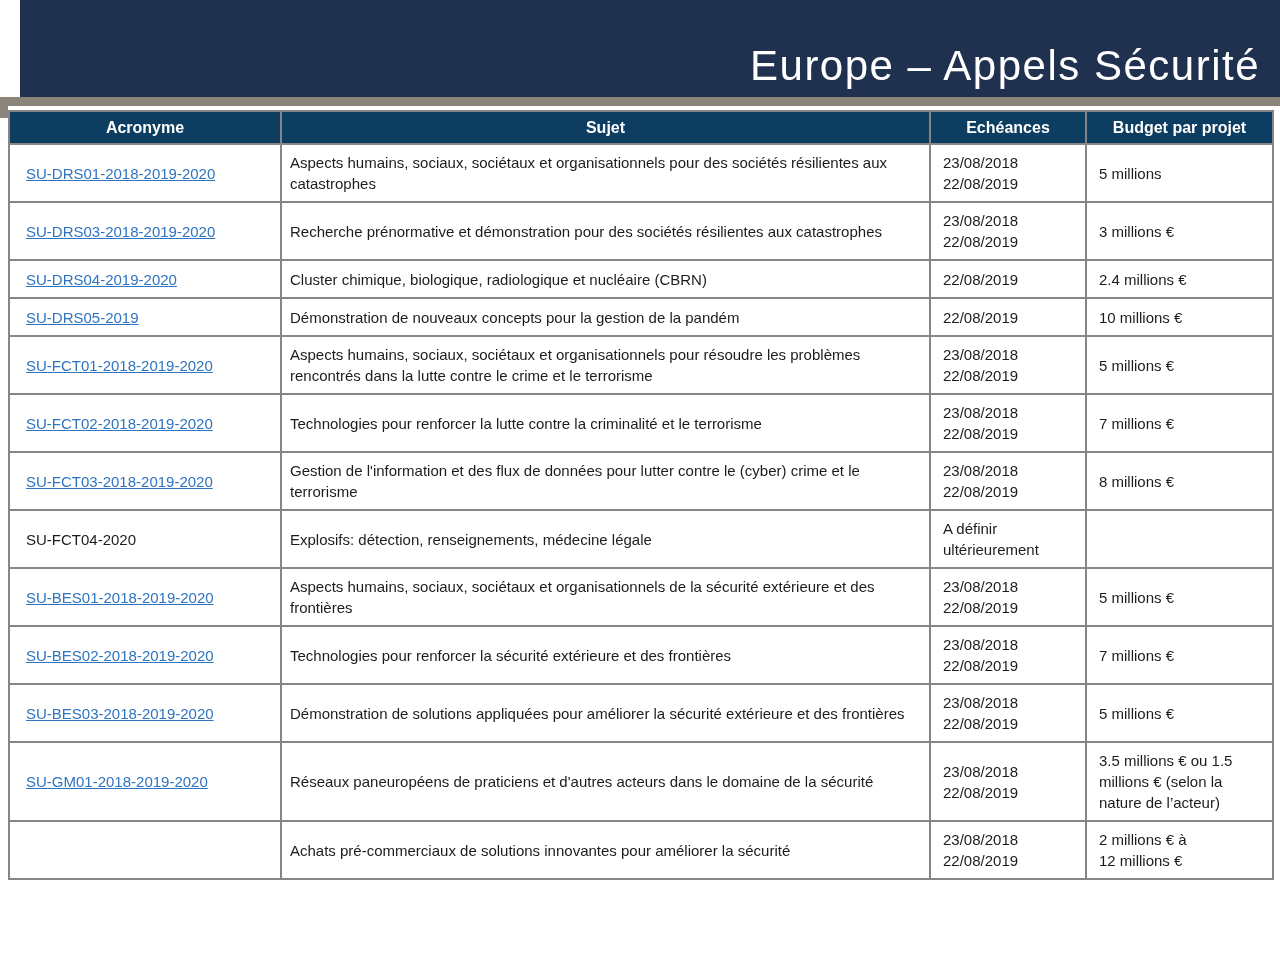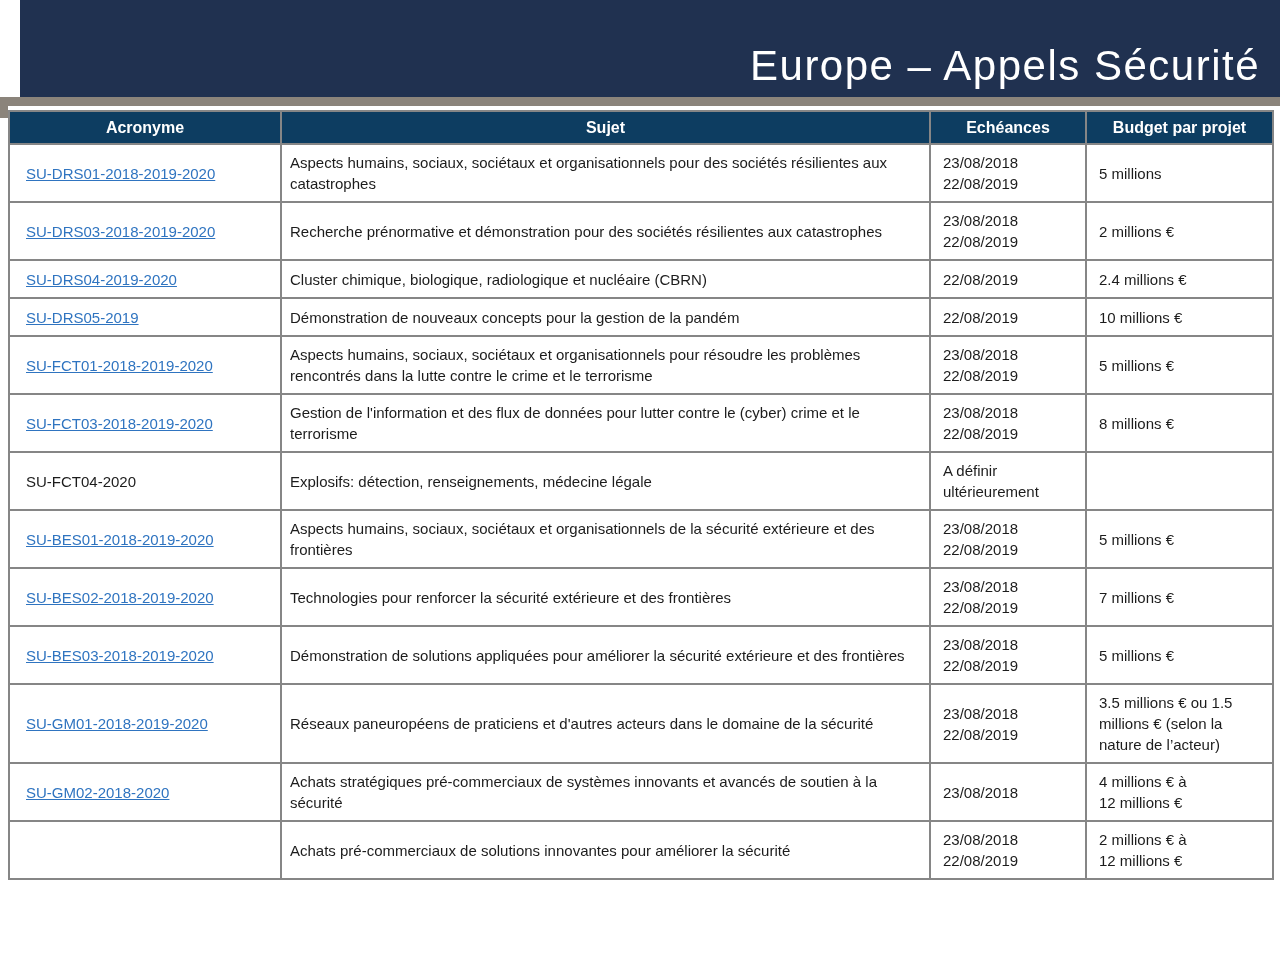--- a/index.html
+++ b/index.html
@@ -79,40 +79,47 @@
           <td class="suj">Aspects humains, sociaux, sociétaux et organisationnels pour des sociétés résilientes aux catastrophes</td>
           <td class="ech">23/08/2018
 22/08/2019</td>
           <td class="bud">5 millions</td>
         </tr>
         <tr>
           <td class="acr"><a class="acronym" href="#">SU-DRS03-2018-2019-2020</a></td>
           <td class="suj">Recherche prénormative et démonstration pour des sociétés résilientes aux catastrophes</td>
           <td class="ech">23/08/2018
 22/08/2019</td>
-          <td class="bud">2 millions €</td>
+          <td class="bud">3 millions €</td>
         </tr>
         <tr>
           <td class="acr"><a class="acronym" href="#">SU-DRS04-2019-2020</a></td>
           <td class="suj">Cluster chimique, biologique, radiologique et nucléaire (CBRN)</td>
           <td class="ech">22/08/2019</td>
           <td class="bud">2.4 millions €</td>
         </tr>
         <tr>
           <td class="acr"><a class="acronym" href="#">SU-DRS05-2019</a></td>
           <td class="suj">Démonstration de nouveaux concepts pour la gestion de la pandém</td>
           <td class="ech">22/08/2019</td>
           <td class="bud">10 millions €</td>
         </tr>
         <tr>
           <td class="acr"><a class="acronym" href="#">SU-FCT01-2018-2019-2020</a></td>
           <td class="suj">Aspects humains, sociaux, sociétaux et organisationnels pour résoudre les problèmes rencontrés dans la lutte contre le crime et le terrorisme</td>
           <td class="ech">23/08/2018
 22/08/2019</td>
           <td class="bud">5 millions €</td>
+        </tr>
+        <tr>
+          <td class="acr"><a class="acronym" href="#">SU-FCT02-2018-2019-2020</a></td>
+          <td class="suj">Technologies pour renforcer la lutte contre la criminalité et le terrorisme</td>
+          <td class="ech">23/08/2018
+22/08/2019</td>
+          <td class="bud">7 millions €</td>
         </tr>
         <tr>
           <td class="acr"><a class="acronym" href="#">SU-FCT03-2018-2019-2020</a></td>
           <td class="suj">Gestion de l'information et des flux de données pour lutter contre le (cyber) crime et le terrorisme</td>
           <td class="ech">23/08/2018
 22/08/2019</td>
           <td class="bud">8 millions €</td>
         </tr>
         <tr>
           <td class="acr"><span class="acronym-plain">SU-FCT04-2020</span></td>
@@ -144,27 +151,20 @@
         <tr>
           <td class="acr"><a class="acronym" href="#">SU-GM01-2018-2019-2020</a></td>
           <td class="suj">Réseaux paneuropéens de praticiens et d'autres acteurs dans le domaine de la sécurité</td>
           <td class="ech">23/08/2018
 22/08/2019</td>
           <td class="bud">3.5 millions € ou 1.5
 millions € (selon la
 nature de l’acteur)</td>
         </tr>
         <tr>
-          <td class="acr"><a class="acronym" href="#">SU-GM02-2018-2020</a></td>
-          <td class="suj">Achats stratégiques pré-commerciaux de systèmes innovants et avancés de soutien à la sécurité</td>
-          <td class="ech">23/08/2018</td>
-          <td class="bud">4 millions € à
-12 millions €</td>
-        </tr>
-        <tr>
           <td class="acr"></td>
           <td class="suj">Achats pré-commerciaux de solutions innovantes pour améliorer la sécurité</td>
           <td class="ech">23/08/2018
 22/08/2019</td>
           <td class="bud">2 millions € à
 12 millions €</td>
         </tr>
       </tbody>
   </table>
 

